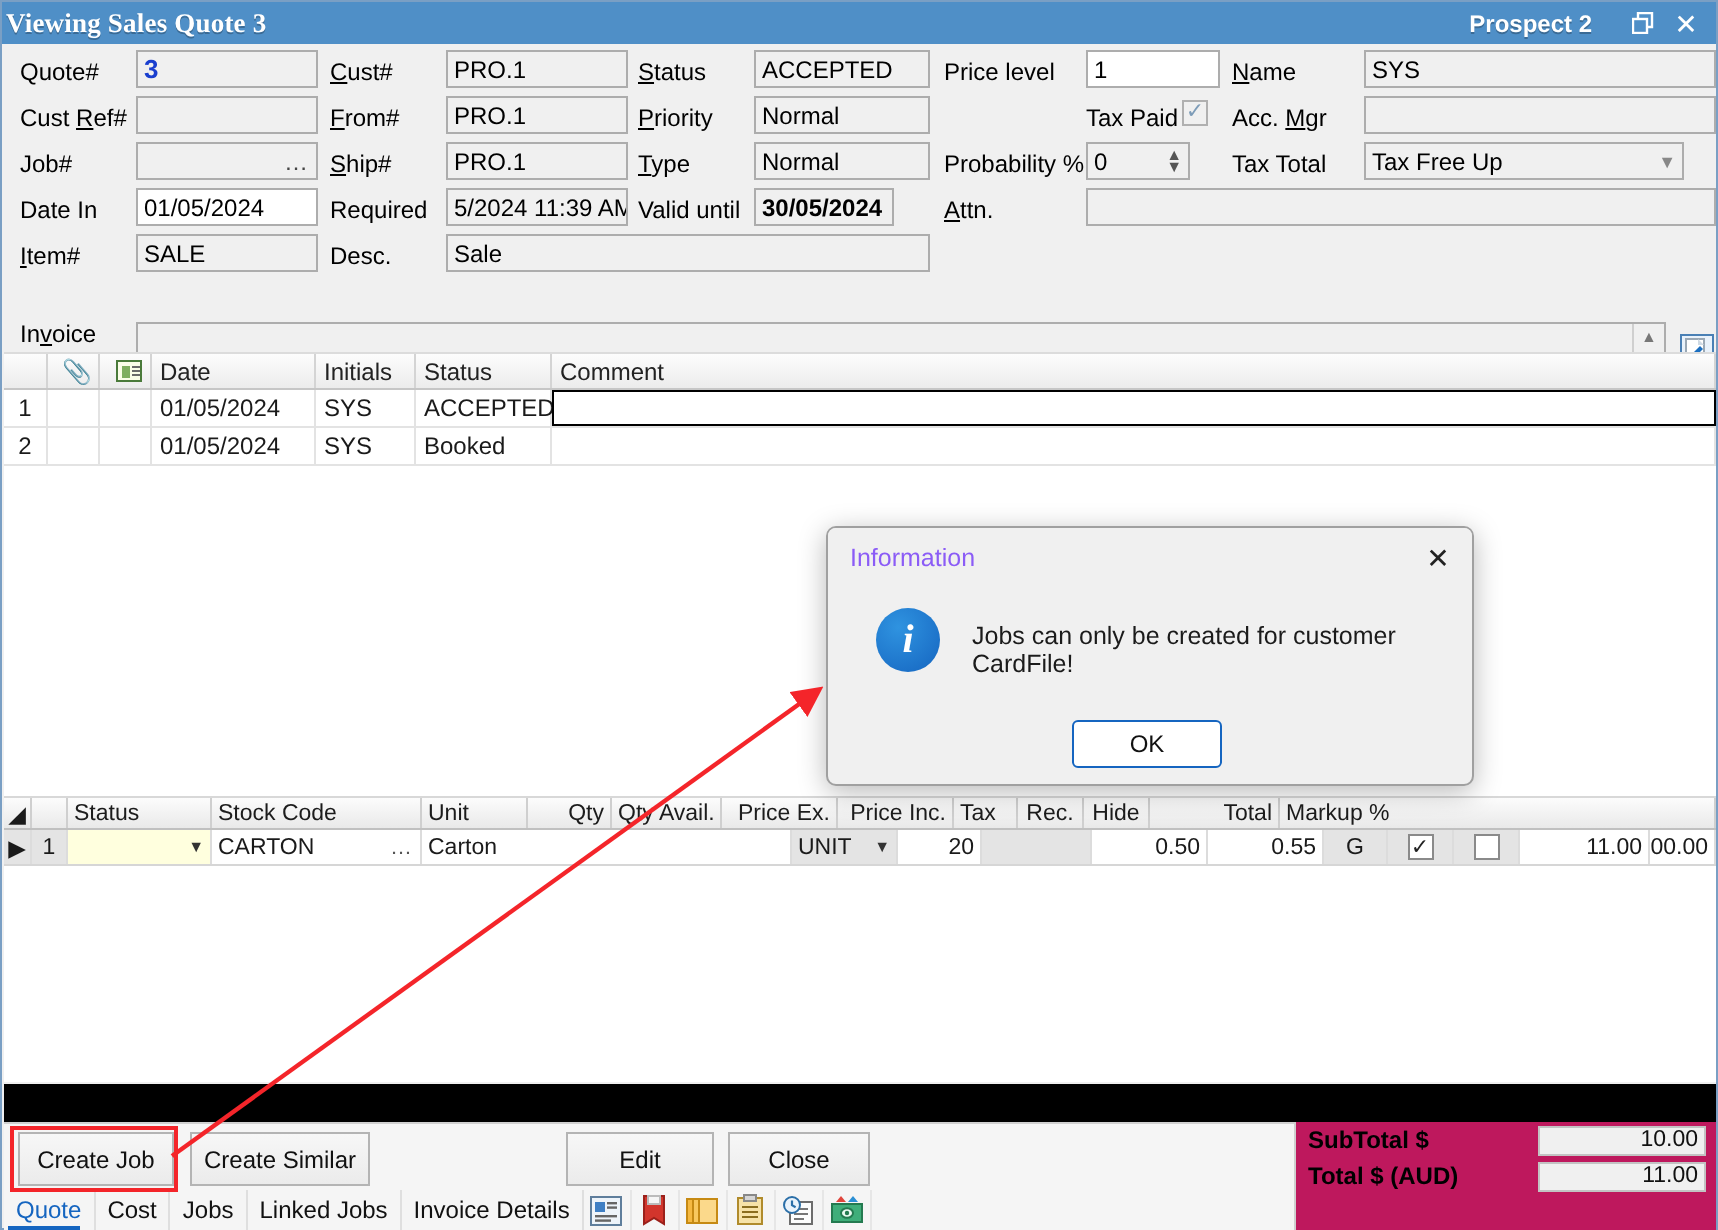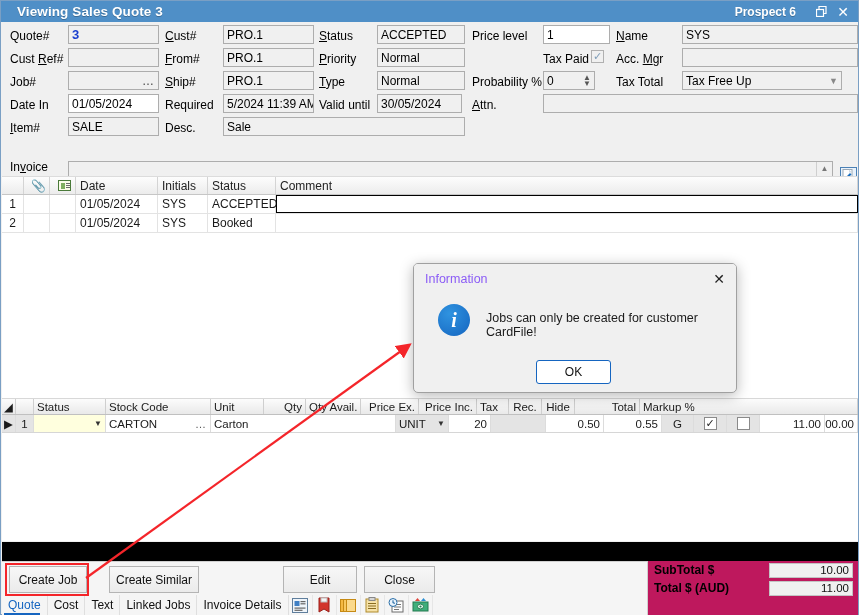--- a/index.html
+++ b/index.html
@@ -21,23 +21,24 @@
 
   
   .titlebar {
     position: absolute; left: 0; top: 0; width: 857px; height: 21px;
     background: #4f8fc7;
     display: flex; align-items: center;
     color: #ffffff;
   }
   .titlebar .title {
     font-size: 13.5px; font-weight: bold;
-    margin-left: 16px;
+    margin-left: 2px;
     letter-spacing: .1px;
     text-shadow: 0 1px 0 rgba(0,0,0,.25);
+    font-family: Liberation Serif, serif;
   }
   .titlebar .spacer { flex: 1; }
   .titlebar .prospect {
     font-size: 12px; font-weight: bold; margin-right: 14px;
     text-shadow: 0 1px 0 rgba(0,0,0,.25);
   }
   .titlebar .winbtn {
     width: 22px; height: 21px; display: flex;
     align-items: center; justify-content: center;
     font-size: 12px; color: #ffffff;
@@ -296,21 +297,21 @@
   }
 </style>
 </head>
 <body>
 
 <div id="app">
 
   <div class="titlebar">
     <div class="title">Viewing Sales Quote 3</div>
     <div class="spacer"></div>
-    <div class="prospect">Prospect 6</div>
+    <div class="prospect">Prospect 2</div>
     <div class="winbtn">
       <svg width="11" height="11" viewBox="0 0 11 11">
           <rect x="0.5" y="3.5" width="7" height="7" fill="none" stroke="#fff" stroke-width="1.2"></rect>
           <polyline points="3,3.5 3,0.5 10,0.5 10,7.5 7.5,7.5" fill="none" stroke="#fff" stroke-width="1.2"></polyline>
         </svg>
     </div>
     <div class="winbtn close">✕</div>
   </div>
 
   <div class="formarea">
@@ -351,21 +352,21 @@
     <div class="lbl" style="left:317px; top:6px;"><u>S</u>tatus</div>
     <div class="fld" style="left:375px; top:2px; width:88px; height:19px;">ACCEPTED</div>
 
     <div class="lbl" style="left:317px; top:29px;"><u>P</u>riority</div>
     <div class="fld" style="left:375px; top:25px; width:88px; height:19px;">Normal</div>
 
     <div class="lbl" style="left:317px; top:52px;"><u>T</u>ype</div>
     <div class="fld" style="left:375px; top:48px; width:88px; height:19px;">Normal</div>
 
     <div class="lbl" style="left:317px; top:75px;">Valid until</div>
-    <div class="fld" style="left:375px; top:71px; width:85px; height:19px;">30/05/2024</div>
+    <div class="fld" style="left:375px; top:71px; width:70px; height:19px;font-weight:bold;">30/05/2024</div>
 
     <div class="lbl" style="left:470px; top:6px;">Price level</div>
     <div class="fld white" style="left:541px; top:2px; width:67px; height:19px;">1</div>
 
     <div class="lbl" style="left:541px; top:29px;">Tax Paid</div>
     <div class="chk" style="left:589px; top:27px;">
       <span class="mark">✓</span>
     </div>
 
     <div class="lbl" style="left:470px; top:52px;">Probability %</div>
@@ -495,21 +496,21 @@
       </div>
       <div class="c g13 right whitecell">11.00</div>
       <div class="c g14 right whitecell">100.00</div>
     </div>
   </div>
 
   <div class="blackband"></div>
 
   <div class="bottombar">
     <div class="btn" style="left:7px; top:4px; width:78px; height:27px;">Create Job</div>
-    <div class="btn" style="left:107px; top:4px; width:90px; height:27px;">Create Similar</div>
+    <div class="btn" style="left:93px; top:4px; width:90px; height:27px;">Create Similar</div>
     <div class="btn" style="left:281px; top:4px; width:74px; height:27px;">Edit</div>
     <div class="btn" style="left:362px; top:4px; width:71px; height:27px;">Close</div>
 
   </div>
 
   <div class="totals">
     <div class="trow">
       <span class="tlabel">SubTotal $</span>
       <span class="tvalue">10.00</span>
     </div>
@@ -520,21 +521,21 @@
   </div>
 
   <div class="tabstrip">
     <div class="tab active" style="position:relative;">
       <span>Quote</span>
     </div>
     <div class="tab">
       <span>Cost</span>
     </div>
     <div class="tab">
-      <span>Text</span>
+      <span>Jobs</span>
     </div>
     <div class="tab">
       <span>Linked Jobs</span>
     </div>
     <div class="tab">
       <span>Invoice Details</span>
     </div>
 
     <div class="ticon">
       <svg width="16" height="15" viewBox="0 0 16 15">

